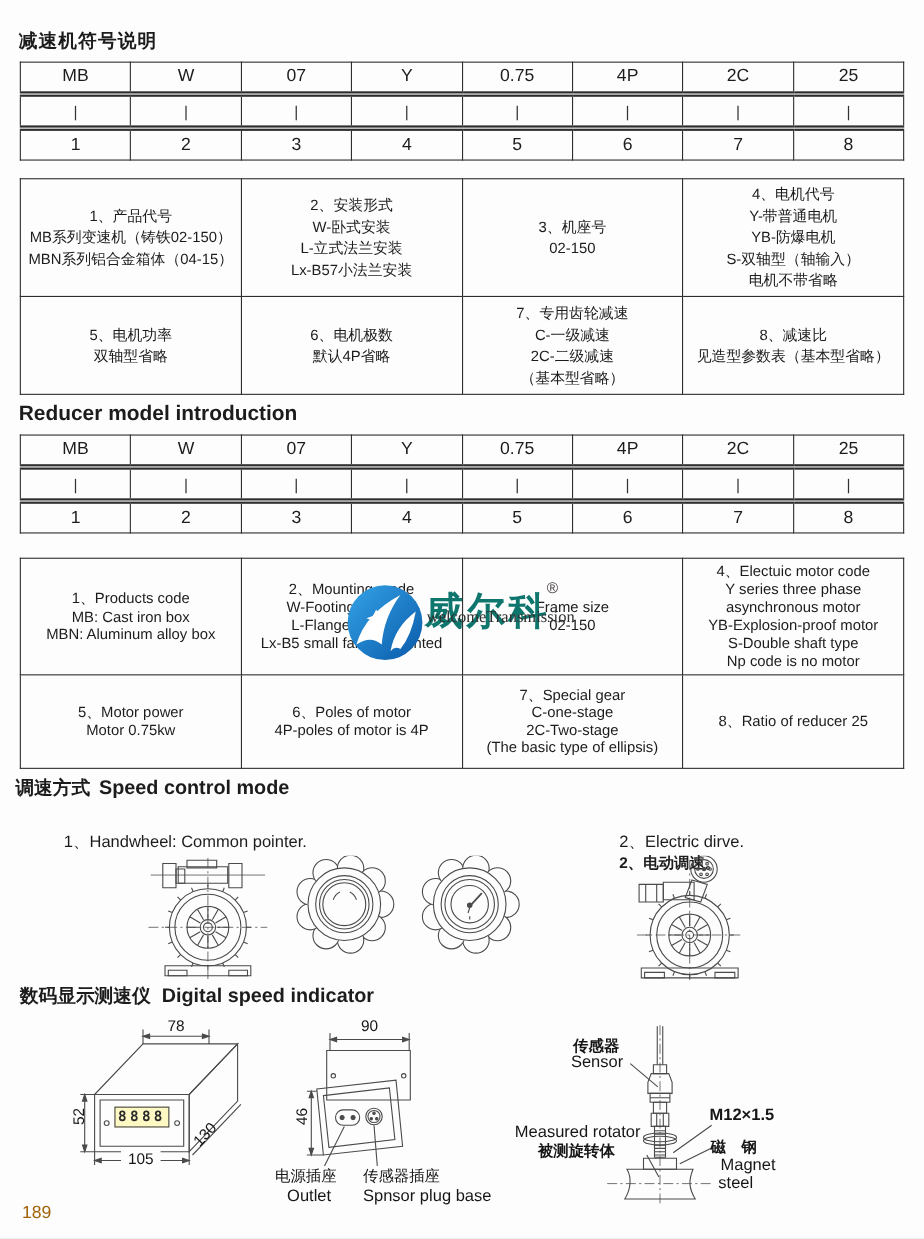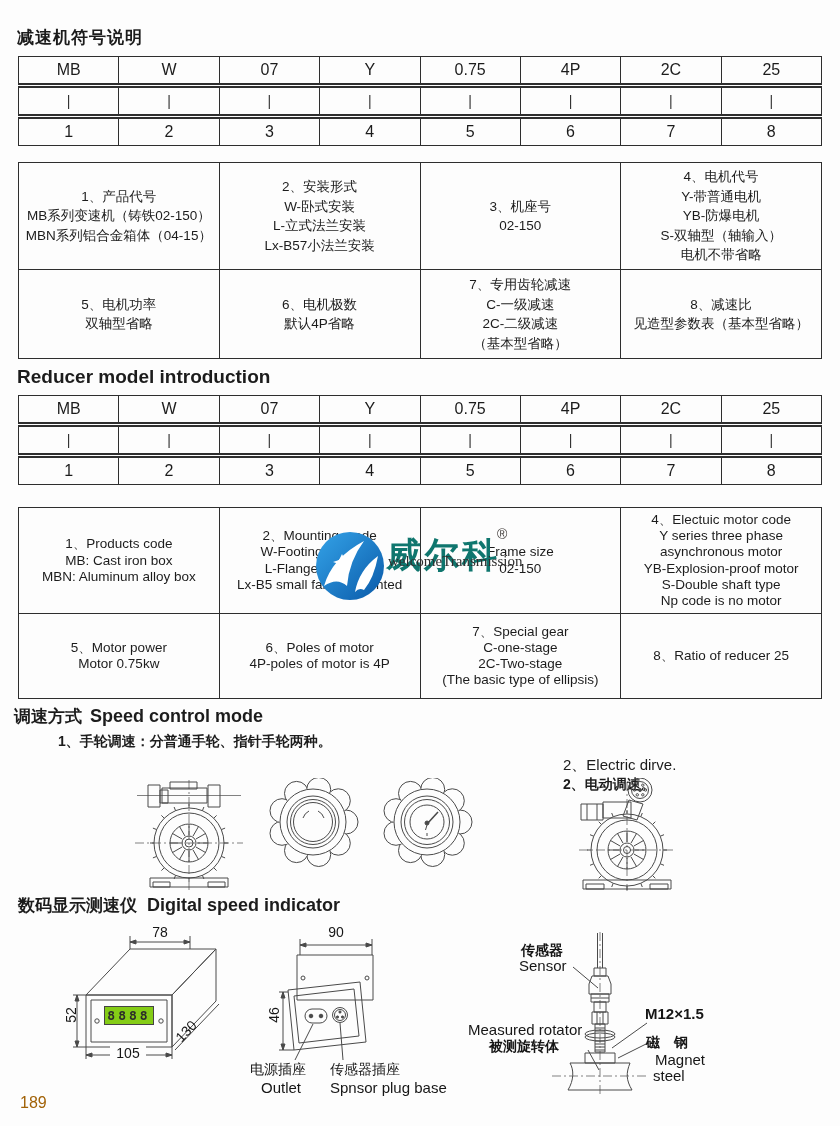--- a/index.html
+++ b/index.html
@@ -37,21 +37,21 @@
   .item.en{font-size:15px;}
 
   svg{position:absolute;}
   svg line,svg circle,svg ellipse,svg rect,svg path,svg polygon,svg polyline{vector-effect:non-scaling-stroke;}
 
   .dim{position:absolute;font-size:14px;color:#161616;text-align:center;white-space:nowrap;}
   .rot90{transform:rotate(-90deg);transform-origin:center;}
   .lbl{position:absolute;font-size:14px;color:#161616;white-space:nowrap;}
   .seg{position:absolute;left:104px;top:1006px;width:48px;height:17px;line-height:17px;
        border:1.3px solid #444;text-align:center;font-family:"DejaVu Sans Mono","Liberation Mono",monospace;
-       font-size:13px;font-weight:bold;letter-spacing:3px;color:#2b2b2b;background:#84cc16;}
+       font-size:13px;font-weight:bold;letter-spacing:3px;color:#2b2b2b;background:#fef9c3;}
   .pagenum{position:absolute;left:20px;top:1094px;font-size:16px;color:#a16207;}
 </style>
 </head>
 <body>
 
 <div class="page">
 
   <div class="abs h-cn1">减速机符号说明</div>
 
   <table class="model" id="t1">
@@ -238,21 +238,21 @@
       <path d="M 30,26 L 33,32 L 39,34 L 33,36 L 30,43 L 27,36 L 21,34 L 27,32 Z" fill="#fff"></path>
     </svg>
     <span class="brand">威尔科</span>
     <span class="reg">®</span>
     <span class="sub">welcomeTransmission</span>
   </div>
 
   <div class="abs h-speed">
     <span>调速方式</span><span class="en">Speed control mode</span>
   </div>
-  <div class="item cn" style="left:58px;top:733px;">1、手轮调速：分普通手轮、指针手轮两种。</div>
+  <div class="item en" style="left:58px;top:756px;">1、Handwheel: Common pointer.</div>
   <div class="item cn" style="left:563px;top:764px;margin-top:12px;">2、电动调速。</div>
   <div class="item en" style="left:563px;top:756px;">2、Electric dirve.</div>
 
   <svg width="840" height="114" viewBox="0 0 840 114" style="left:0;top:778px;" fill="none" stroke="#4a4a4a" stroke-width="1">
 
     <g transform="translate(135,0)">
       <line x1="54" y1="2" x2="54" y2="112" stroke-dasharray="9 3 2 3" stroke-width="0.7"></line>
       <line x1="0" y1="65" x2="108" y2="65" stroke-dasharray="9 3 2 3" stroke-width="0.7"></line>
       <line x1="2" y1="17.5" x2="106" y2="17.5" stroke-width="0.7"></line>
       <rect x="13" y="7" width="12" height="22"></rect>

